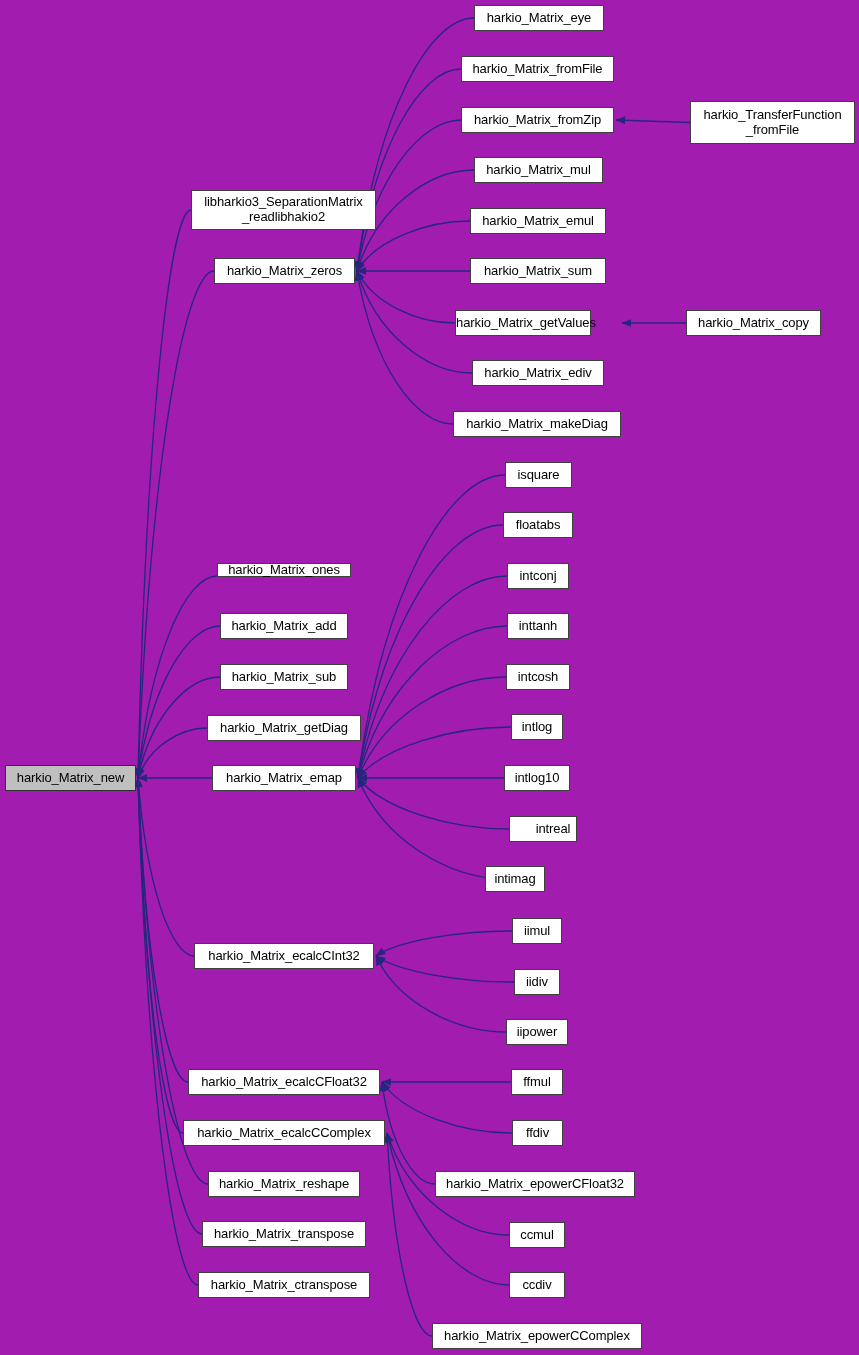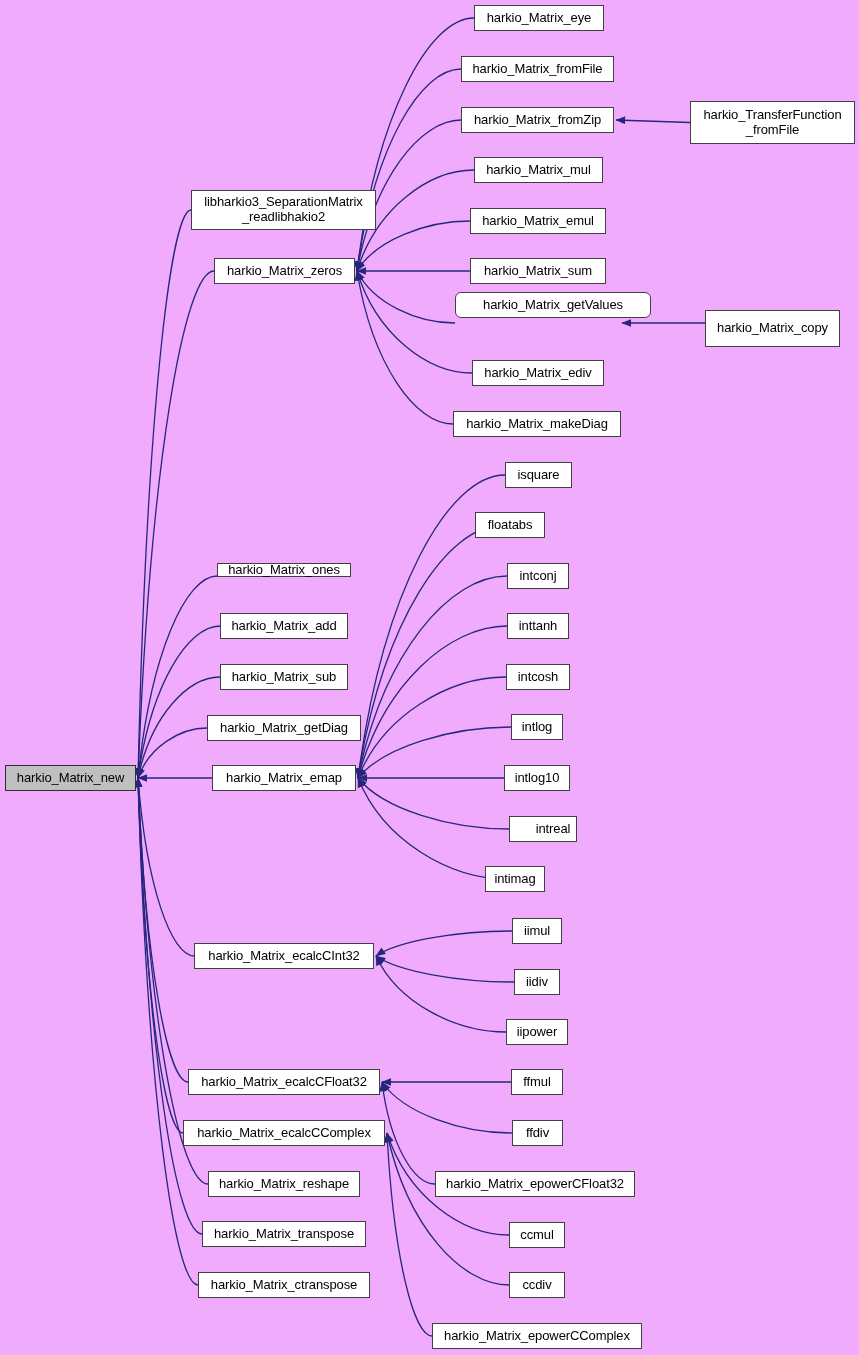--- a/index.html
+++ b/index.html
@@ -1,17 +1,17 @@
 <!DOCTYPE html>
 <html><head>
 <meta charset="utf-8">
 <style>
   html,body{margin:0;padding:0;background:#ffffff;}
   body{font-family:"Liberation Sans", sans-serif;}
-  #graph{position:relative;width:859px;height:1355px;overflow:hidden;background:#f0abfc;}
+  #graph{position:relative;width:859px;height:1355px;overflow:hidden;background:#a21caf;}
   #graph svg{position:absolute;left:0;top:0;width:859px;height:1355px;}
   .node{position:absolute;box-sizing:border-box;border:1px solid #404040;background:#ffffff;
         display:flex;align-items:center;justify-content:center;text-align:center;
         font-family:"Liberation Sans", sans-serif;font-size:13px;color:#000;line-height:1.12;
         letter-spacing:-0.1px;white-space:pre-line;}
   .node.hl{background:#bfbfbf;border:1px solid #303030;}
   .node .lbl{display:block;width:100%;}
 </style>
 </head>
 <body>
@@ -75,26 +75,26 @@
       <div class="node" style="left: 461px; top: 56px; width: 153px; height: 26px;"><span class="lbl">harkio_Matrix_fromFile</span></div>
       <div class="node" style="left: 461px; top: 107px; width: 153px; height: 26px;"><span class="lbl">harkio_Matrix_fromZip</span></div>
       <div class="node" style="left: 690px; top: 101px; width: 165px; height: 43px;"><span class="lbl">harkio_TransferFunction
 _fromFile</span></div>
       <div class="node" style="left: 474px; top: 157px; width: 129px; height: 26px;"><span class="lbl">harkio_Matrix_mul</span></div>
       <div class="node" style="left: 191px; top: 190px; width: 185px; height: 40px;"><span class="lbl">libharkio3_SeparationMatrix
 _readlibhakio2</span></div>
       <div class="node" style="left: 470px; top: 208px; width: 136px; height: 26px;"><span class="lbl">harkio_Matrix_emul</span></div>
       <div class="node" style="left: 214px; top: 258px; width: 141px; height: 26px;"><span class="lbl">harkio_Matrix_zeros</span></div>
       <div class="node" style="left: 470px; top: 258px; width: 136px; height: 26px;"><span class="lbl">harkio_Matrix_sum</span></div>
-      <div class="node" style="left: 455px; top: 292px; width: 196px; height: 26px; border-radius: 6px;"><span class="lbl">harkio_Matrix_getValues</span></div>
-      <div class="node" style="left: 705px; top: 310px; width: 135px; height: 37px;"><span class="lbl">harkio_Matrix_copy</span></div>
+      <div class="node" style="left: 455px; top: 310px; width: 136px; height: 26px;"><span class="lbl">harkio_Matrix_getValues</span></div>
+      <div class="node" style="left: 686px; top: 310px; width: 135px; height: 26px;"><span class="lbl">harkio_Matrix_copy</span></div>
       <div class="node" style="left: 472px; top: 360px; width: 132px; height: 26px;"><span class="lbl">harkio_Matrix_ediv</span></div>
       <div class="node" style="left: 453px; top: 411px; width: 168px; height: 26px;"><span class="lbl">harkio_Matrix_makeDiag</span></div>
       <div class="node" style="left: 505px; top: 462px; width: 67px; height: 26px;"><span class="lbl">isquare</span></div>
-      <div class="node" style="left: 475px; top: 512px; width: 70px; height: 26px;"><span class="lbl">floatabs</span></div>
+      <div class="node" style="left: 503px; top: 512px; width: 70px; height: 26px;"><span class="lbl">floatabs</span></div>
       <div class="node" style="left: 507px; top: 563px; width: 62px; height: 26px;"><span class="lbl">intconj</span></div>
       <div class="node" style="left: 507px; top: 613px; width: 62px; height: 26px; align-items: center;"><span class="lbl">inttanh</span></div>
       <div class="node" style="left: 506px; top: 664px; width: 64px; height: 26px;"><span class="lbl">intcosh</span></div>
       <div class="node" style="left: 217px; top: 563px; width: 134px; height: 14px;"><span class="lbl">harkio_Matrix_ones</span></div>
       <div class="node" style="left: 220px; top: 613px; width: 128px; height: 26px;"><span class="lbl">harkio_Matrix_add</span></div>
       <div class="node" style="left: 220px; top: 664px; width: 128px; height: 26px;"><span class="lbl">harkio_Matrix_sub</span></div>
       <div class="node" style="left: 207px; top: 715px; width: 154px; height: 26px;"><span class="lbl">harkio_Matrix_getDiag</span></div>
       <div class="node" style="left: 511px; top: 714px; width: 52px; height: 26px;"><span class="lbl">intlog</span></div>
       <div class="node hl" style="left: 5px; top: 765px; width: 131px; height: 26px;"><span class="lbl">harkio_Matrix_new</span></div>
       <div class="node" style="left: 212px; top: 765px; width: 144px; height: 26px;"><span class="lbl">harkio_Matrix_emap</span></div>

